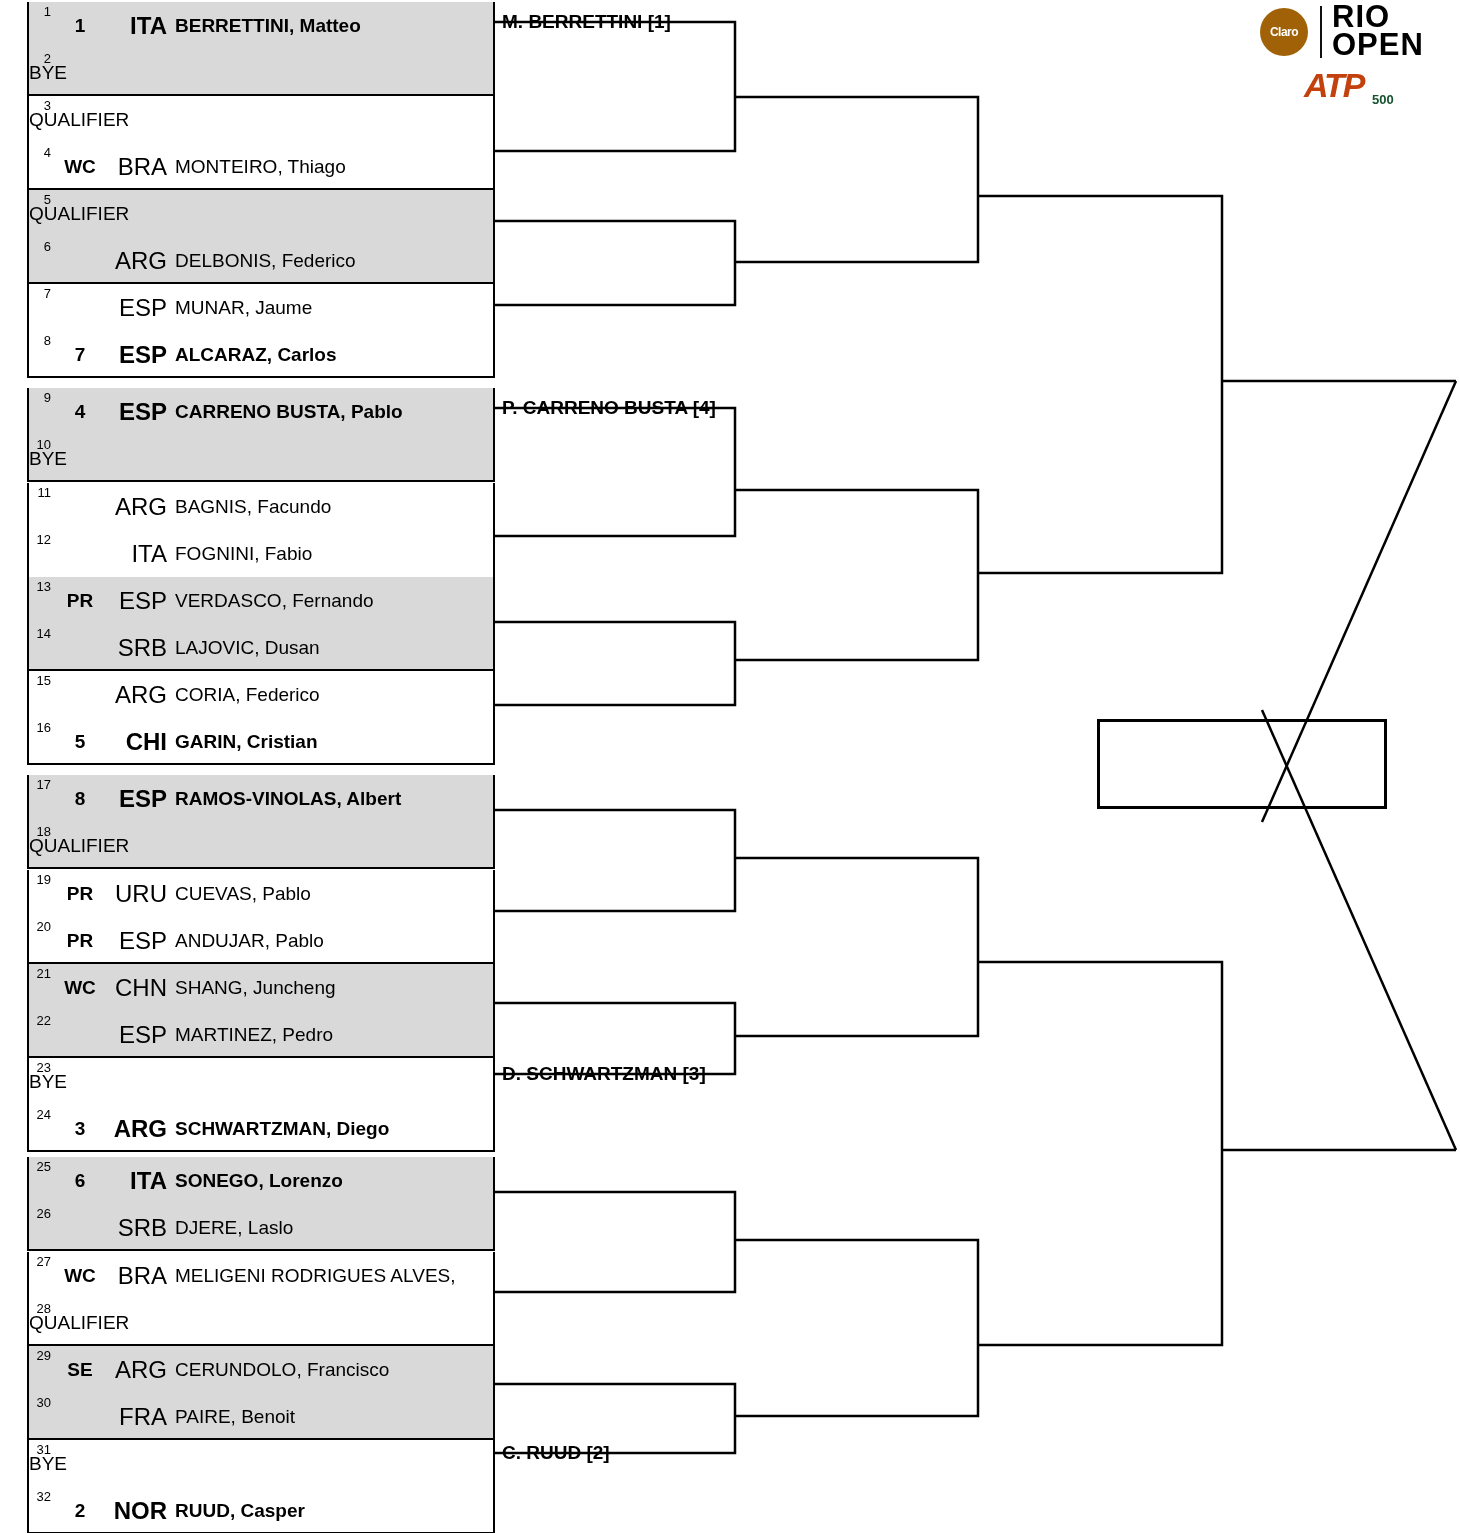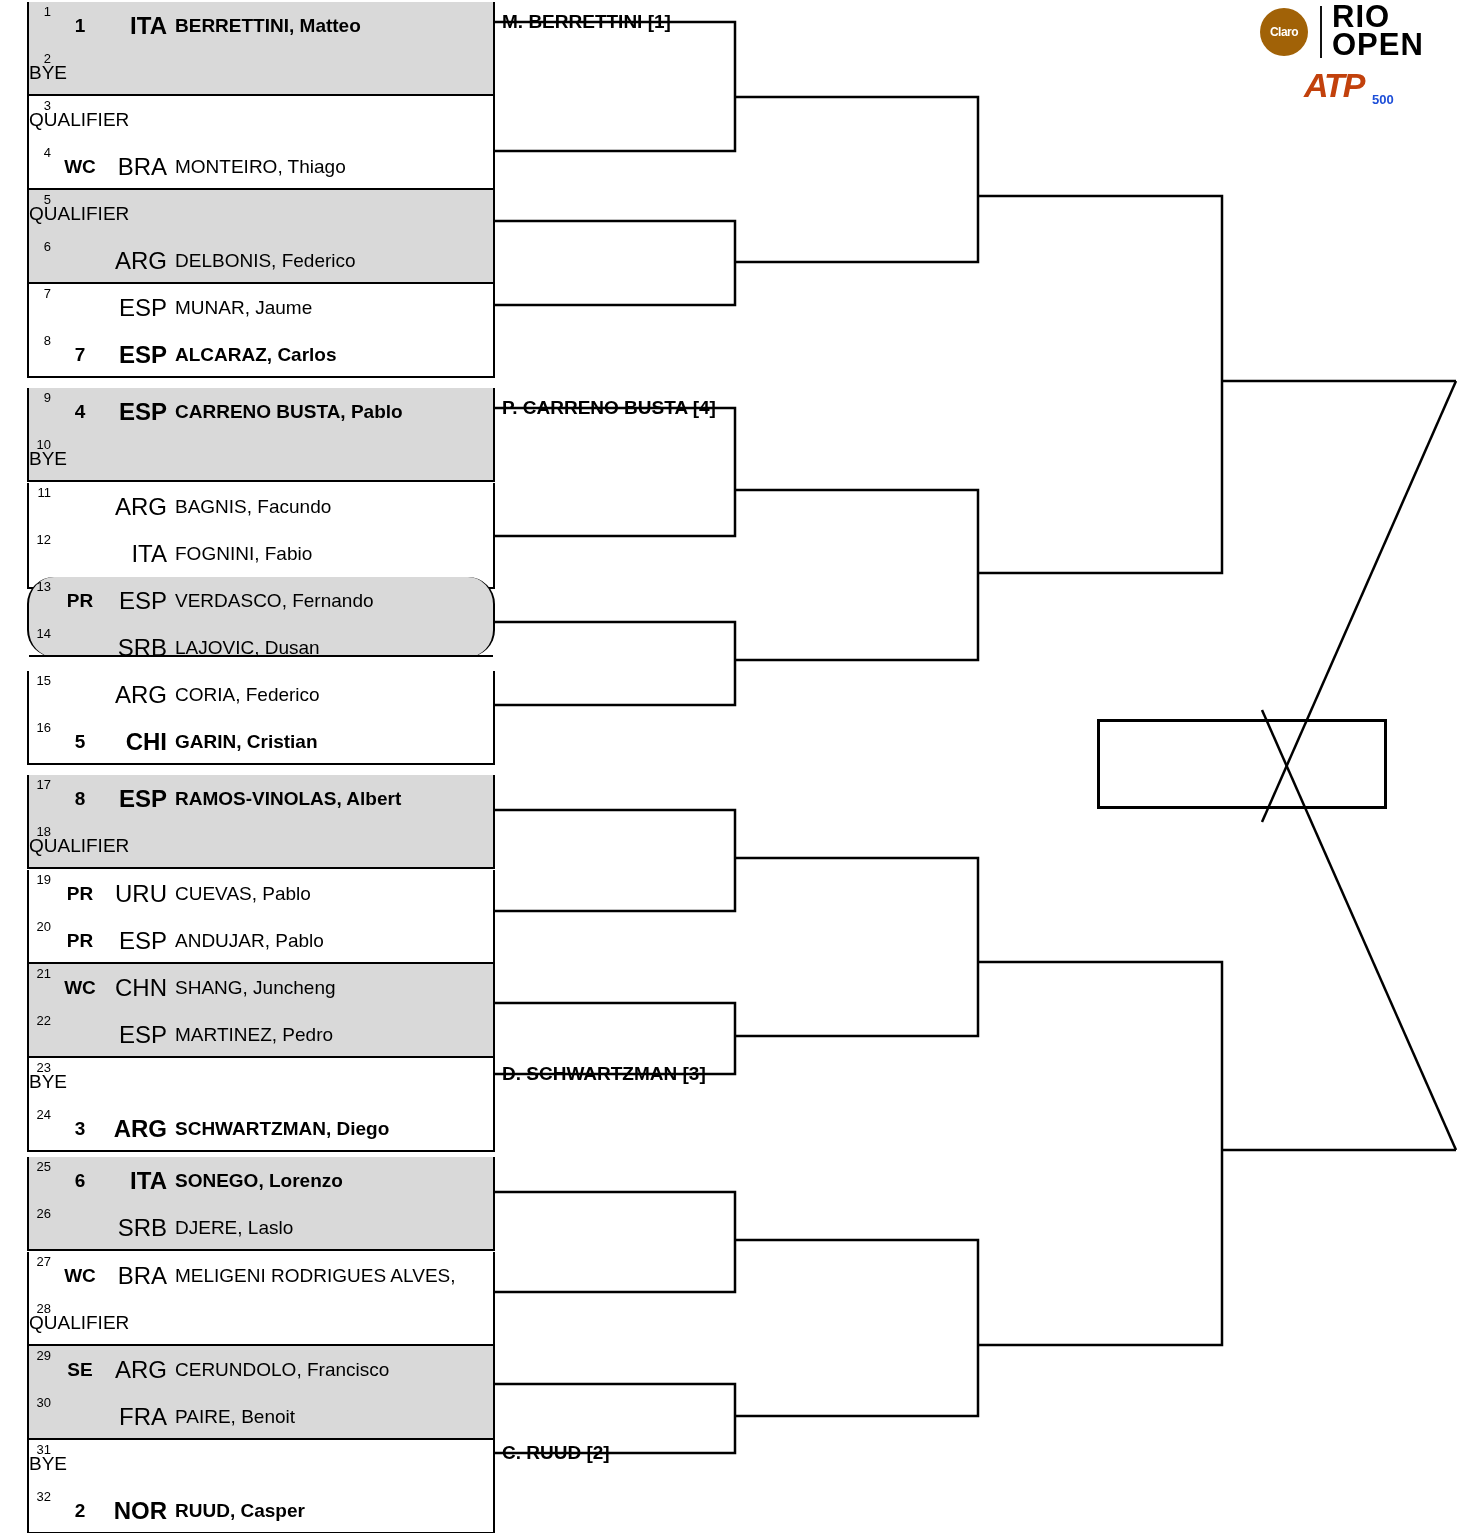--- a/index.html
+++ b/index.html
@@ -153,21 +153,21 @@
     font-weight: bold;
     font-style: italic;
     letter-spacing: -2px;
     color: #c2410c;
   }
   #atp500 {
     position: absolute;
     left: 160px; top: 92px;
     font-size: 13px;
     font-weight: bold;
-    color: #1d4ed8;
+    color: #14532d;
   }
 
   svg.lines {
     position: absolute;
     left: 0; top: 0;
     width: 1460px; height: 1533px;
     pointer-events: none;
   }
 </style>
 </head>
@@ -297,21 +297,21 @@
           <div class="r1-name">BAGNIS, Facundo</div>
         </div>
         <div class="r1-line">
           <div class="r1-num">12</div>
           <div class="r1-seed"></div>
           <div class="r1-country">ITA</div>
           <div class="r1-name">FOGNINI, Fabio</div>
         </div>
         <div class="sep"></div>
       </div>
-      <div class="r1-block shaded" style="top: 577px; height: 80px; border-radius: 27px;">
+      <div class="r1-block shaded" style="top: 577px; height: 94px;">
         <div class="r1-line">
           <div class="r1-num">13</div>
           <div class="r1-seed">PR</div>
           <div class="r1-country">ESP</div>
           <div class="r1-name">VERDASCO, Fernando</div>
         </div>
         <div class="r1-line">
           <div class="r1-num">14</div>
           <div class="r1-seed"></div>
           <div class="r1-country">SRB</div>

